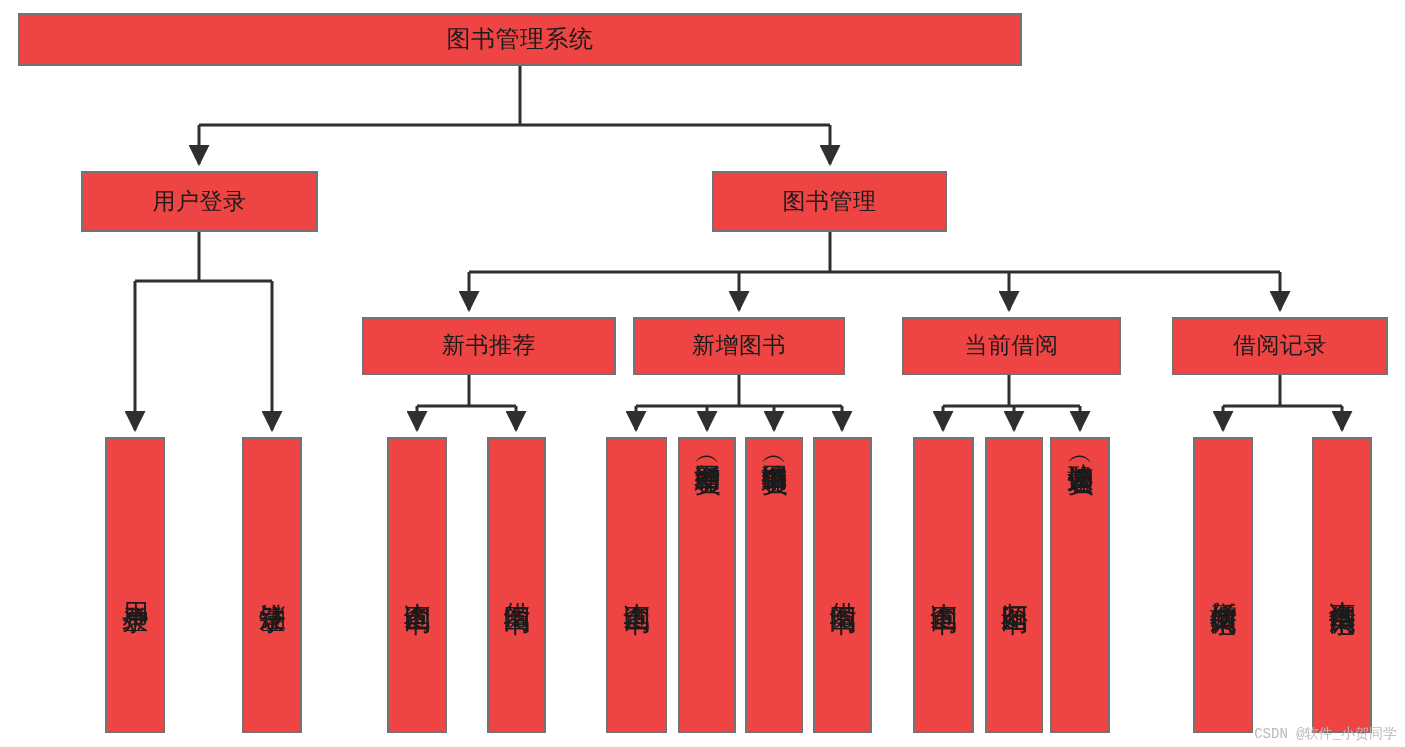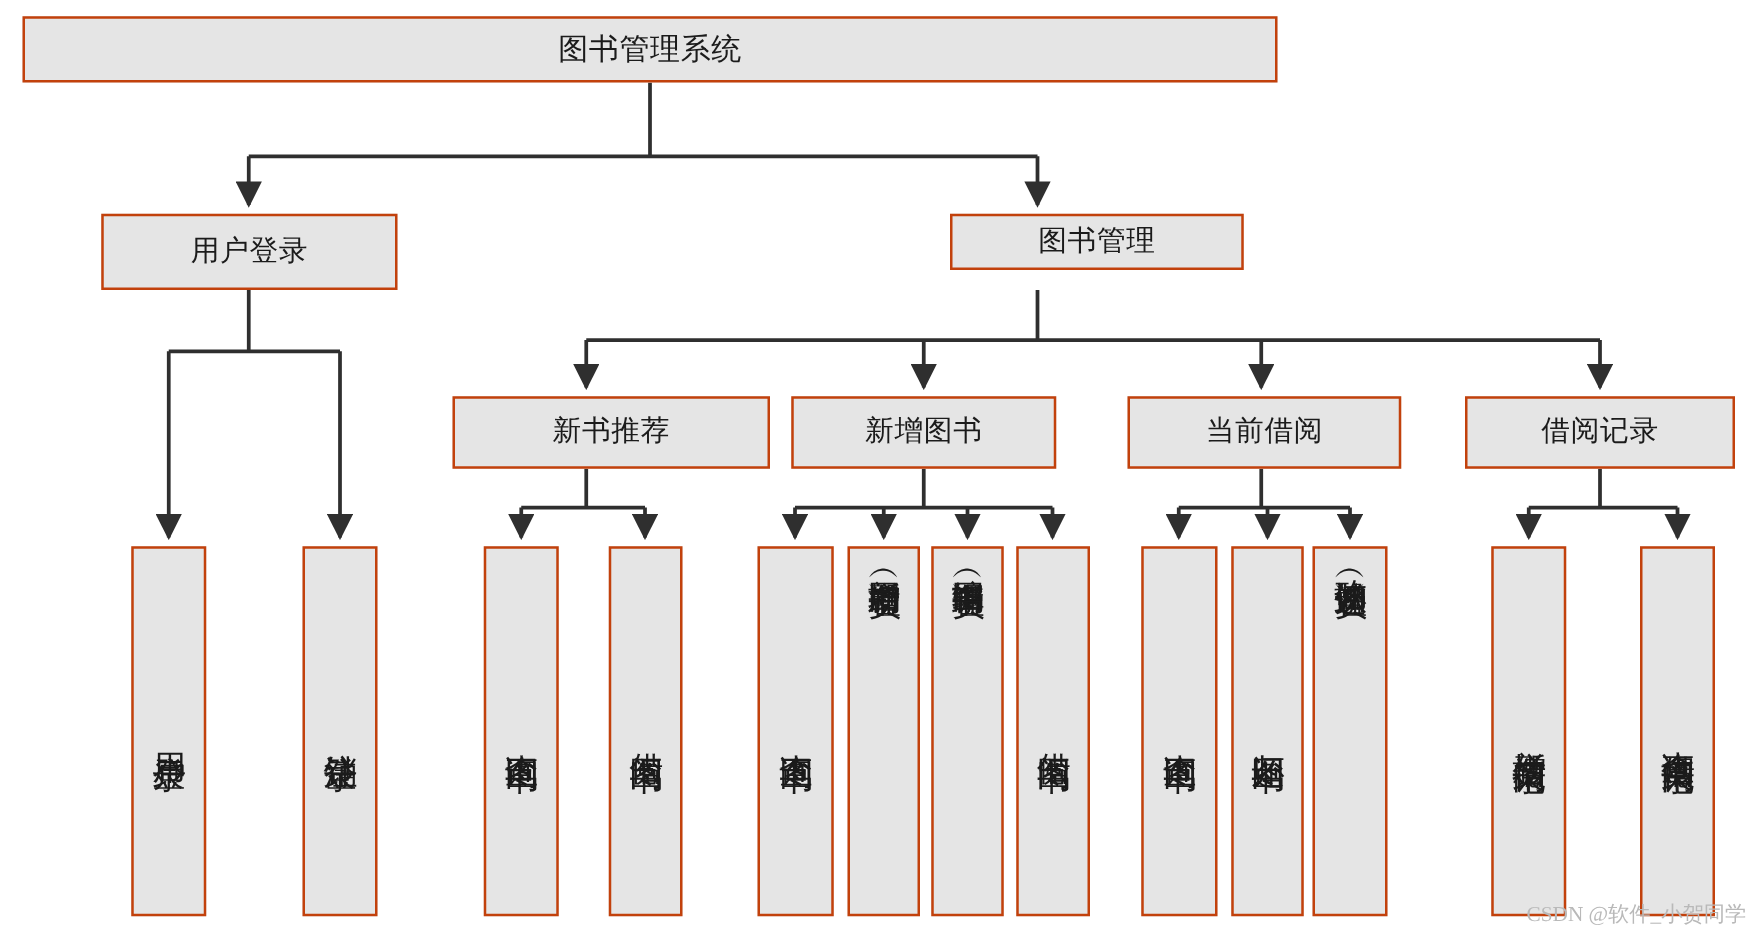--- a/index.html
+++ b/index.html
@@ -21,27 +21,28 @@
   #edges {
     position: absolute;
     left: 0;
     top: 0;
     width: 1405px;
     height: 747px;
   }
   .node {
     position: absolute;
     box-sizing: border-box;
-    background: #e5e5e5;
-    border: 2px solid #c2410c;
+    background: #ef4444;
+    border: 2px solid #737373;
     display: flex;
     align-items: center;
     justify-content: center;
     color: #1b1b1b;
     z-index: 2;
+    font-family: Liberation Serif, serif;
   }
   .node .label {
     display: block;
     text-align: center;
     line-height: 1.02;
     letter-spacing: 0.5px;
   }
   
   .node.horiz .label {
     font-size: 23px;
@@ -71,25 +72,25 @@
   }
   
   .node.vert.mid {
     align-items: center;
     padding-top: 0;
   }
   #watermark {
     position: absolute;
     right: 8px;
     bottom: 4px;
-    font-size: 17px;
+    font-size: 14px;
     color: #b9b9b9;
     white-space: nowrap;
     z-index: 5;
-    font-family: Liberation Serif, serif;
+    font-family: Liberation Mono, monospace;
   }
 </style>
 </head>
 <body>
 
 <div id="canvas">
 
   <svg id="edges" viewBox="0 0 1405 747" xmlns="http://www.w3.org/2000/svg">
     <defs>
       <marker id="arrow" viewBox="0 0 10 10" refX="9" refY="5" markerWidth="7" markerHeight="7" orient="auto-start-reverse">
@@ -140,21 +141,21 @@
     </g>
   </svg>
 
   <div class="node horiz root" style="left:18px; top:13px; width:1004px; height:53px;">
     <span class="label">图书管理系统</span>
   </div>
 
   <div class="node horiz" style="left:81px; top:171px; width:237px; height:61px;">
     <span class="label">用户登录</span>
   </div>
-  <div class="node horiz" style="left:712px; top:171px; width:235px; height:45px;margin-left:48px;">
+  <div class="node horiz" style="left:712px; top:171px; width:235px; height:61px;">
     <span class="label">图书管理</span>
   </div>
 
   <div class="node horiz" style="left:362px; top:317px; width:254px; height:58px;">
     <span class="label">新书推荐</span>
   </div>
   <div class="node horiz" style="left:633px; top:317px; width:212px; height:58px;">
     <span class="label">新增图书</span>
   </div>
   <div class="node horiz" style="left:902px; top:317px; width:219px; height:58px;">

